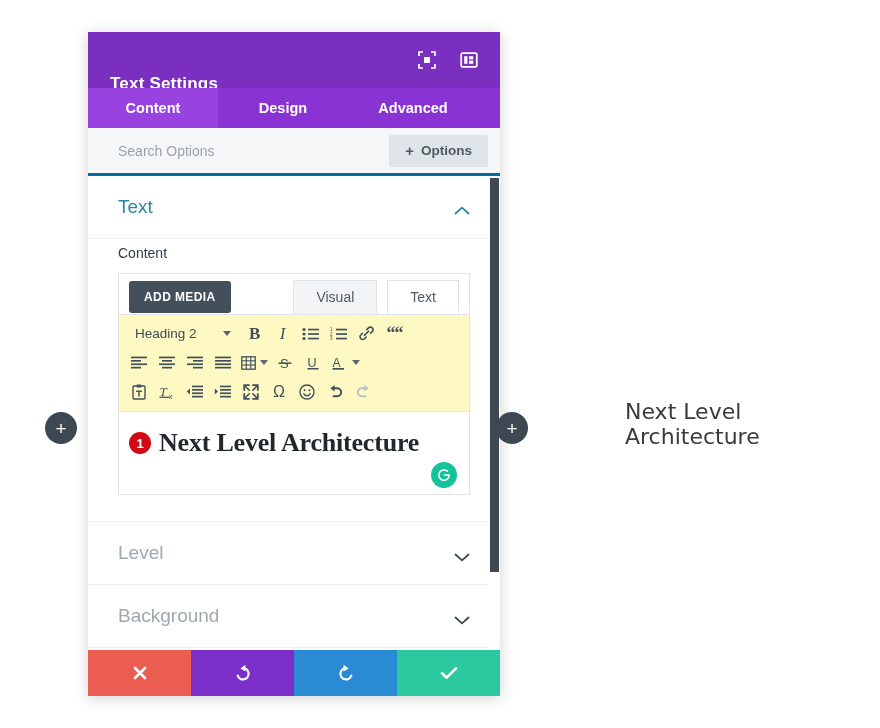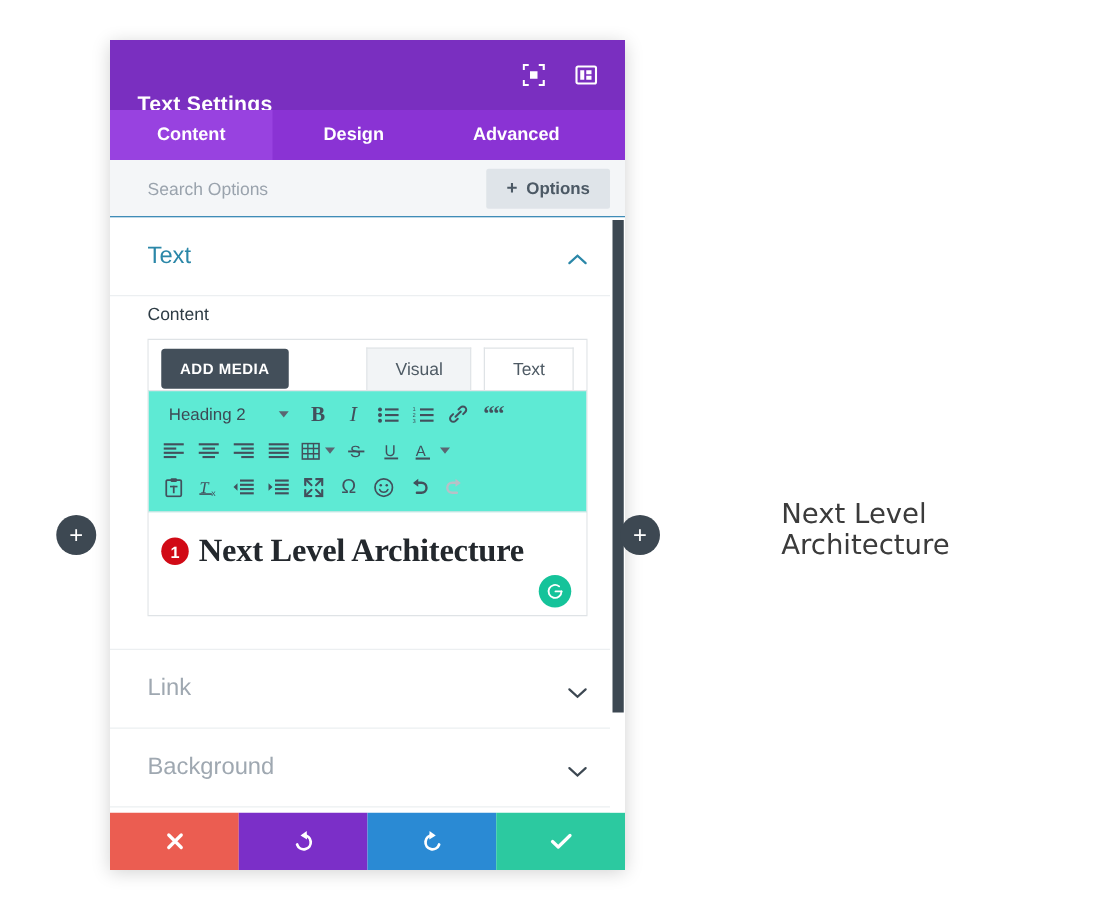--- a/index.html
+++ b/index.html
@@ -72,21 +72,21 @@
     cursor: pointer;
     padding: 0 28px;
     min-width: 74px;
   }
   .panel-tab.active { background: #9842e0; }
 
   
   .search-row {
     height: 45px;
     background: #f4f6f8;
-    border-bottom: 1px solid #0369a1;
+    border-bottom: 3px solid #0369a1;
     display: flex;
     align-items: center;
     padding-left: 30px;
     padding-right: 0;
     flex: 0 0 auto;
     position: relative;
   }
   .search-input {
     border: none;
     outline: none;
@@ -210,21 +210,21 @@
   }
   .ed-tab.visual {
     background: #f2f4f6;
     border-color: #e1e5e8;
   }
   .ed-tab.text {
     background: #ffffff;
     border-color: #dfe3e6;
   }
   .toolbar {
-    background: #5eead4;
+    background: #fef9c3;
     border-top: 1px solid #e1e5e8;
     border-bottom: 1px solid #e1e5e8;
     padding: 4px 6px 5px 6px;
   }
   .tb-row {
     display: flex;
     align-items: center;
     height: 29px;
   }
   .tb-btn {
@@ -591,21 +591,21 @@
               <path d="M14.2 9.1 H9.4" fill="none" stroke="#ffffff" stroke-width="1.5" stroke-linecap="round"></path>
               <path d="M14.2 9.1 a5.2 5.2 0 1 1 -1.9 -4.0" fill="none" stroke="#ffffff" stroke-width="1.5" stroke-linecap="round"></path>
             </svg>
           </div>
         </div>
 
       </div>
     </div>
 
     <div class="section-toggle closed">
-      <div class="sec-label">Link</div>
+      <div class="sec-label">Level</div>
       <span class="chev">
         <svg width="16" height="10" viewBox="0 0 16 10">
             <path d="M1.5 2.5 L8 8.4 L14.5 2.5" fill="none" stroke="#3d4852" stroke-width="1.8" stroke-linecap="round"></path>
           </svg>
       </span>
     </div>
 
     <div class="section-toggle closed">
       <div class="sec-label">Background</div>
       <span class="chev">

